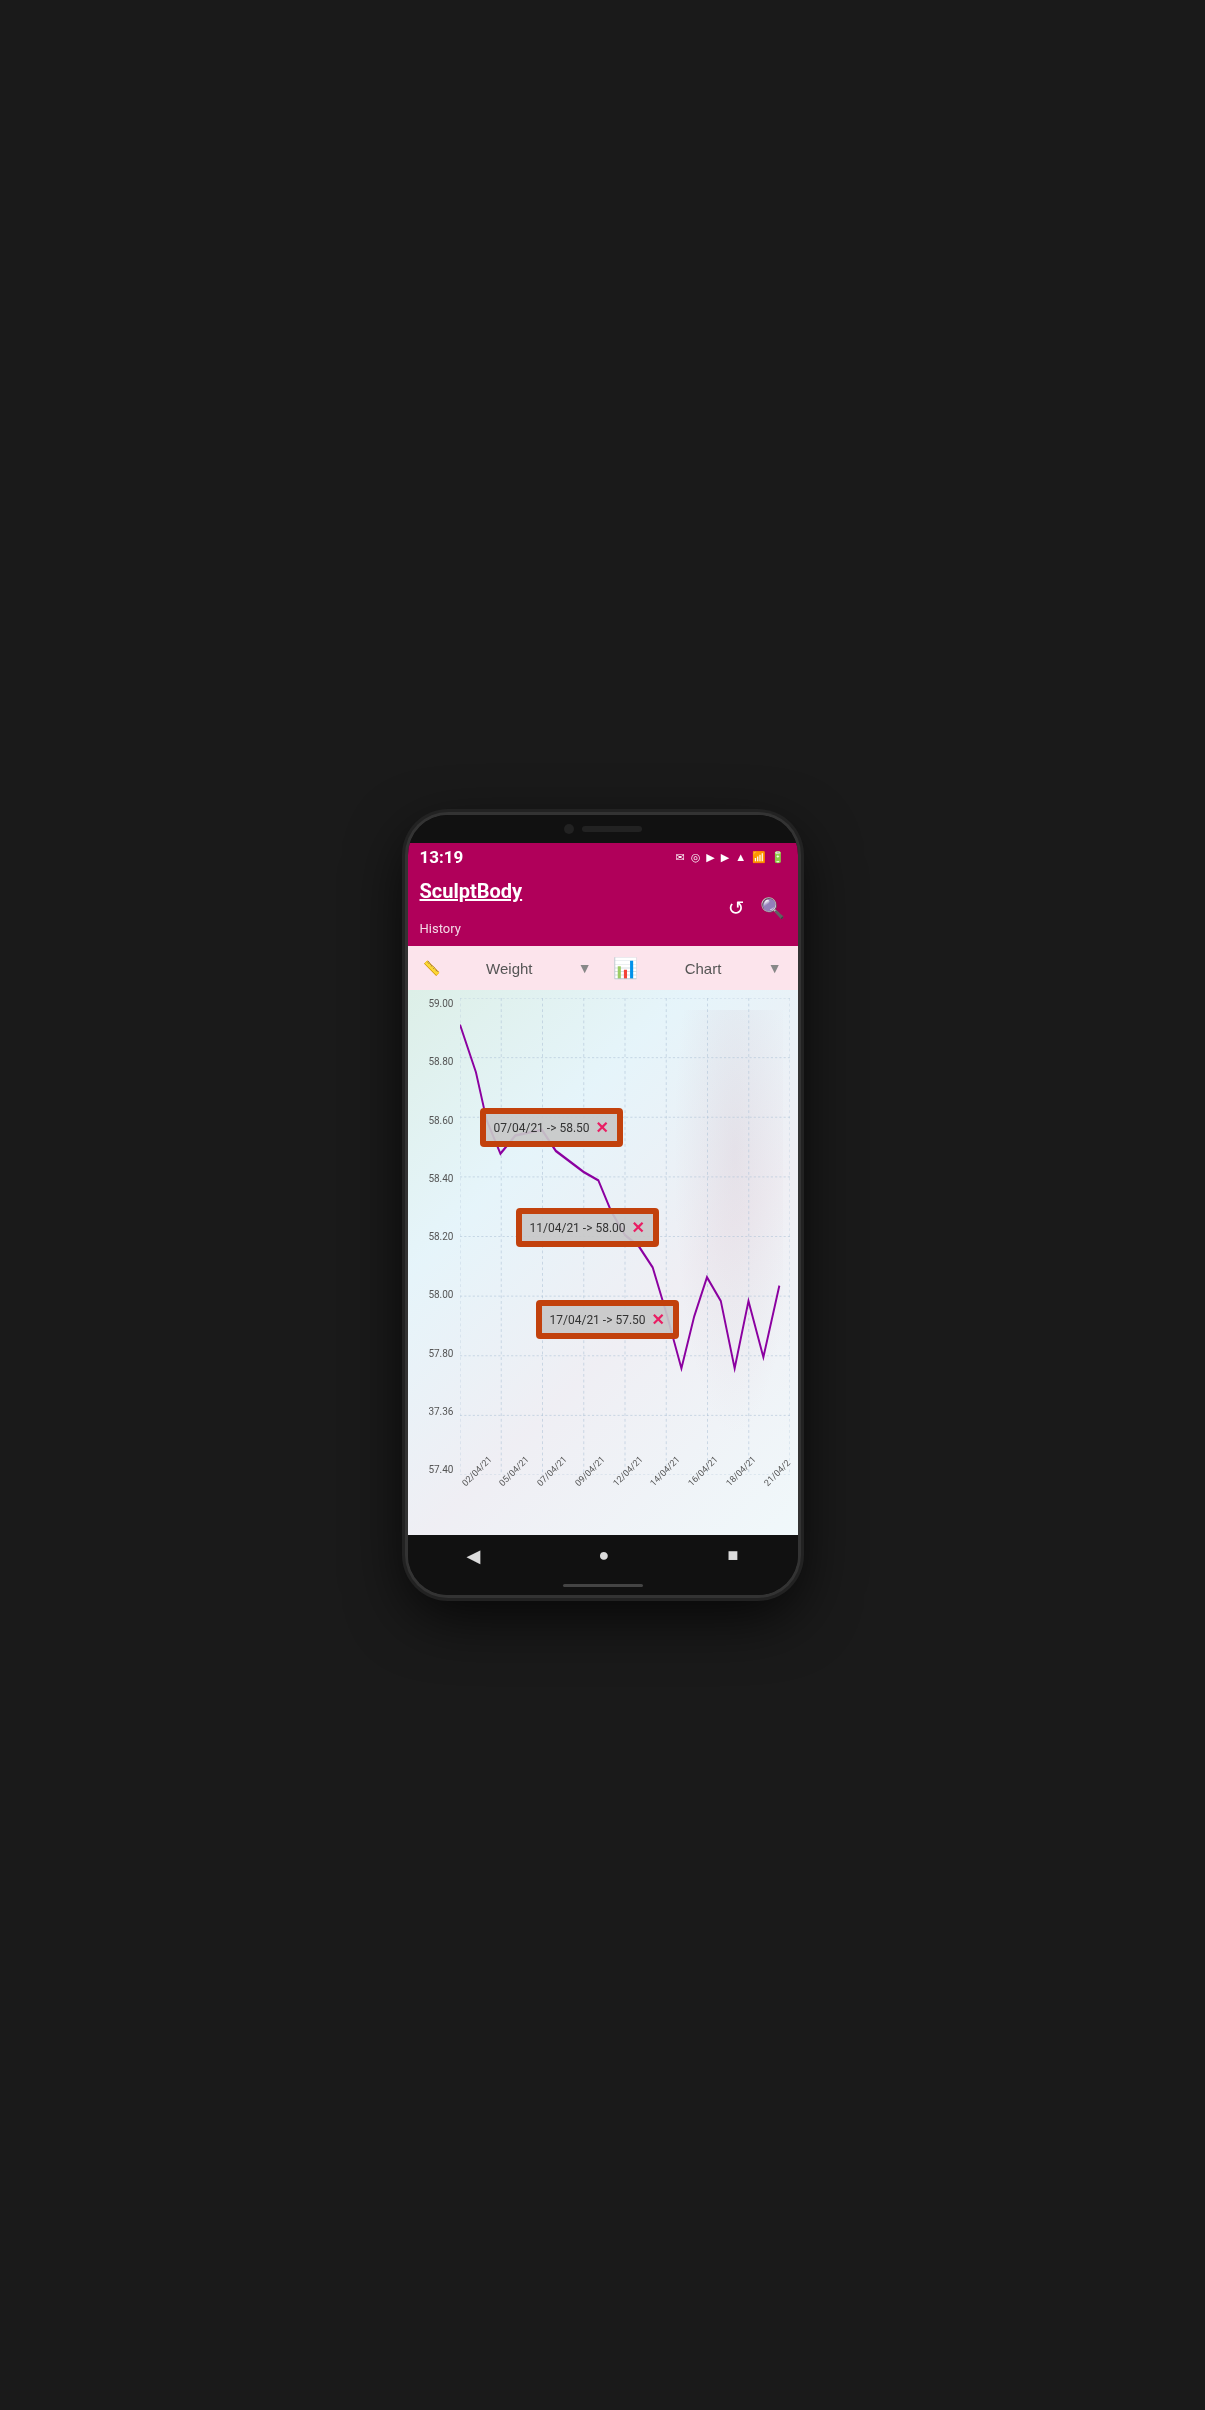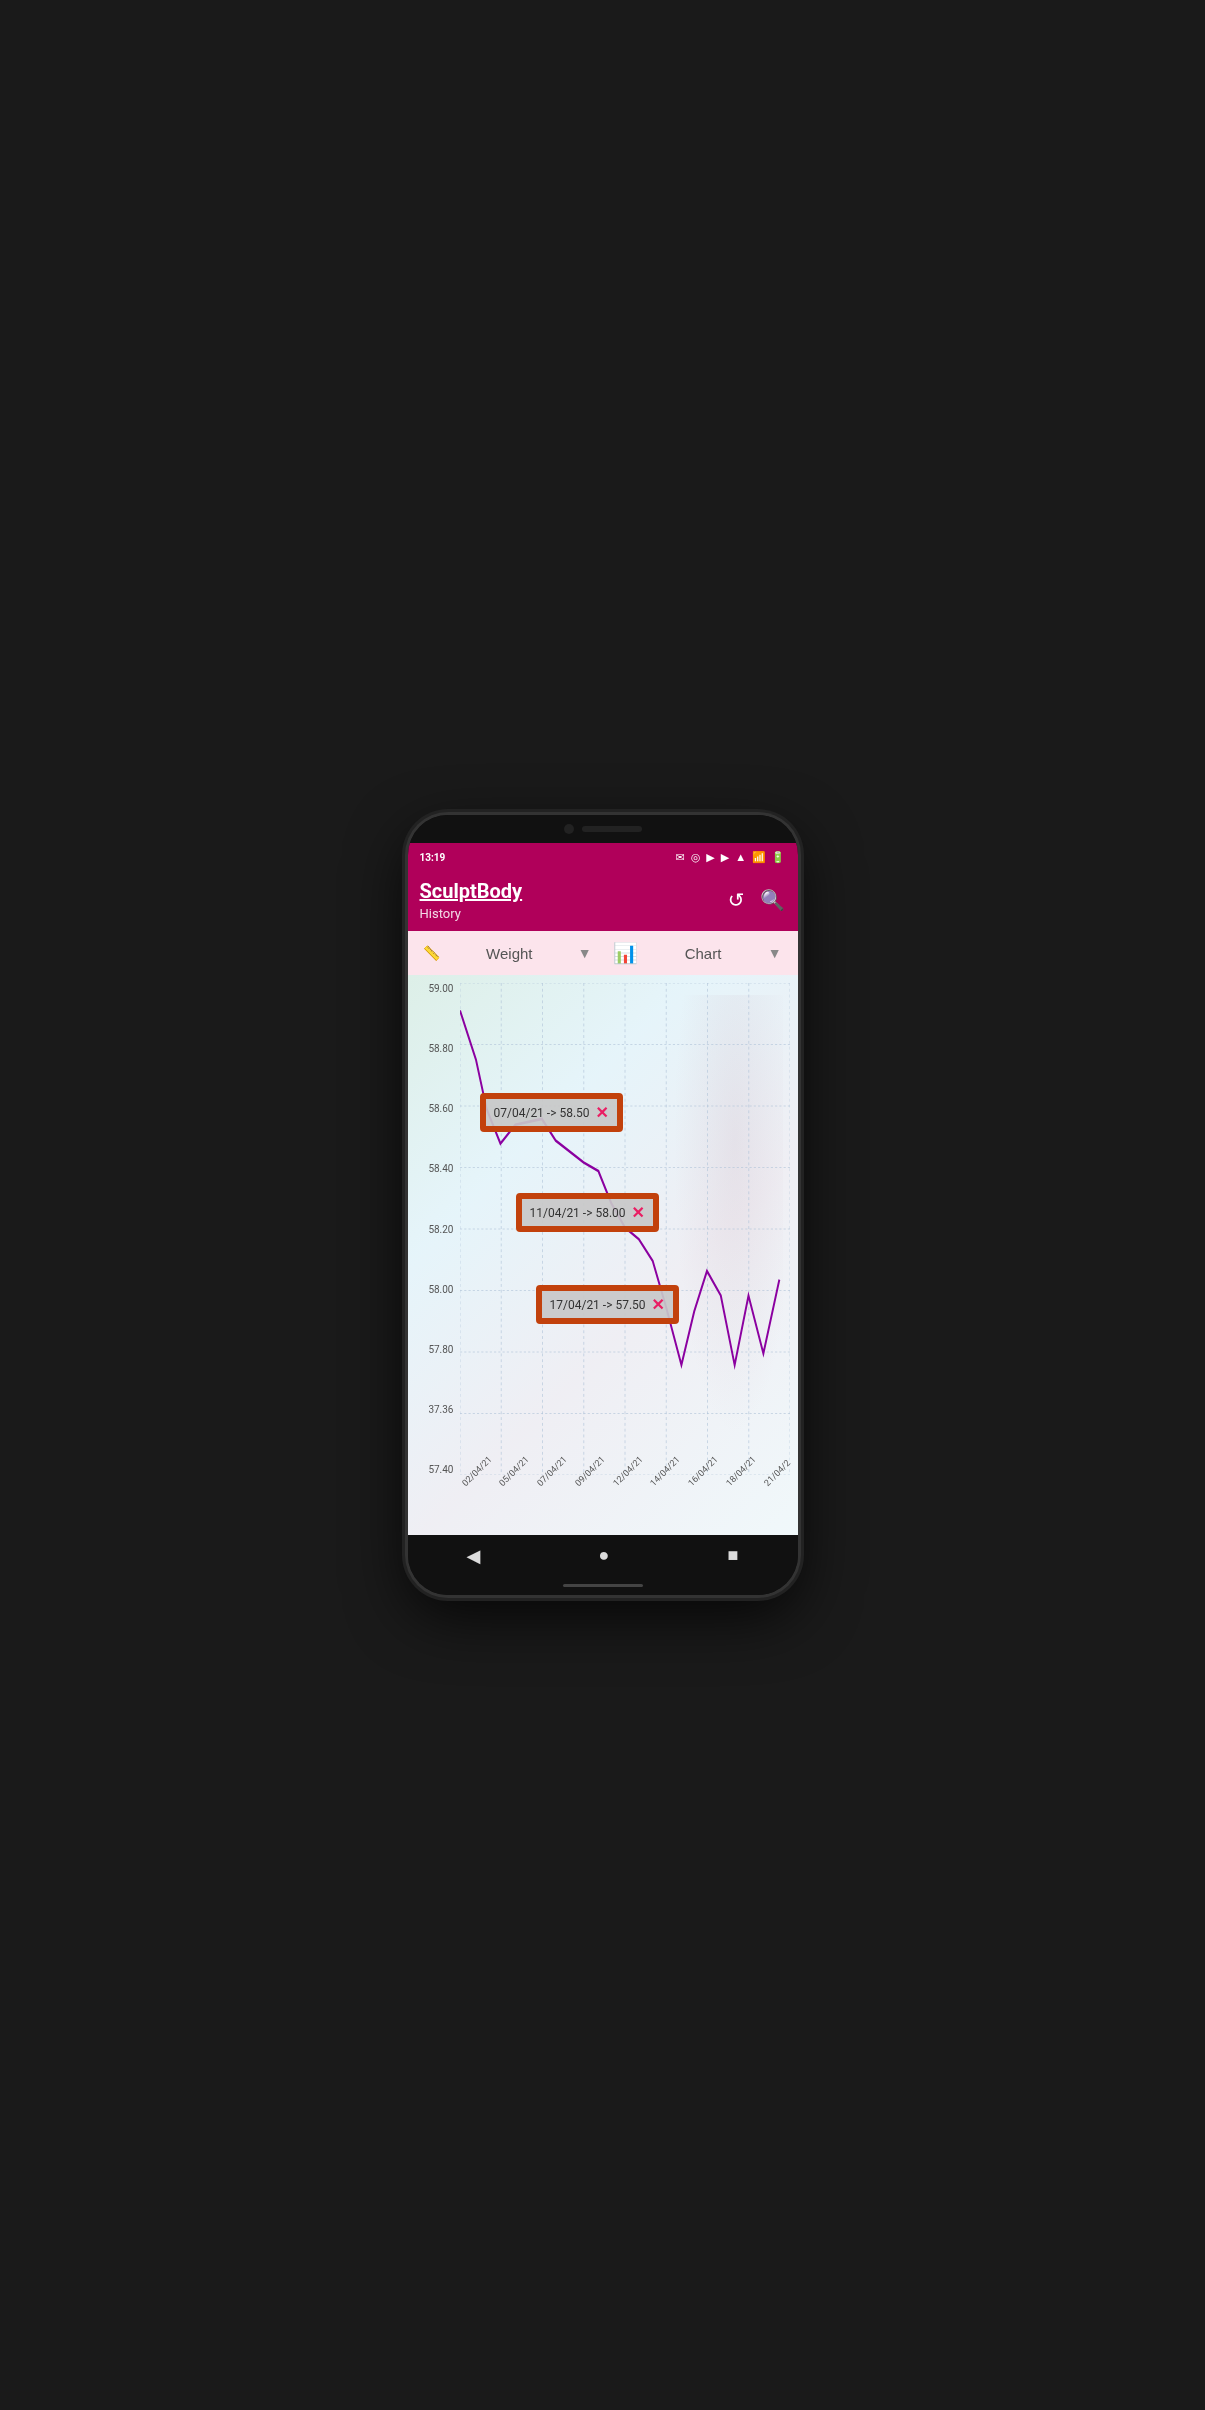--- a/index.html
+++ b/index.html
@@ -35,21 +35,21 @@
     .status-bar {
       background: #b0005a;
       height: 28px;
       display: flex;
       align-items: center;
       padding: 0 12px;
       flex-shrink: 0;
     }
     .status-time {
       color: white;
-      font-size: 10px;
+      font-size: 17px;
       font-weight: bold;
     }
     .status-icons {
       margin-left: auto;
       display: flex;
       gap: 6px;
       align-items: center;
     }
     .status-icons span {
       color: white;
@@ -67,21 +67,21 @@
     }
     .app-title {
       color: white;
       font-size: 20px;
       font-weight: bold;
       text-decoration: underline;
     }
     .app-subtitle {
       color: rgba(255,255,255,0.85);
       font-size: 13px;
-      margin-top: 3px;
+      margin-top: 18px;
     }
     .app-bar-actions {
       display: flex;
       gap: 16px;
     }
     .action-icon {
       color: white;
       font-size: 20px;
       cursor: pointer;
     }

